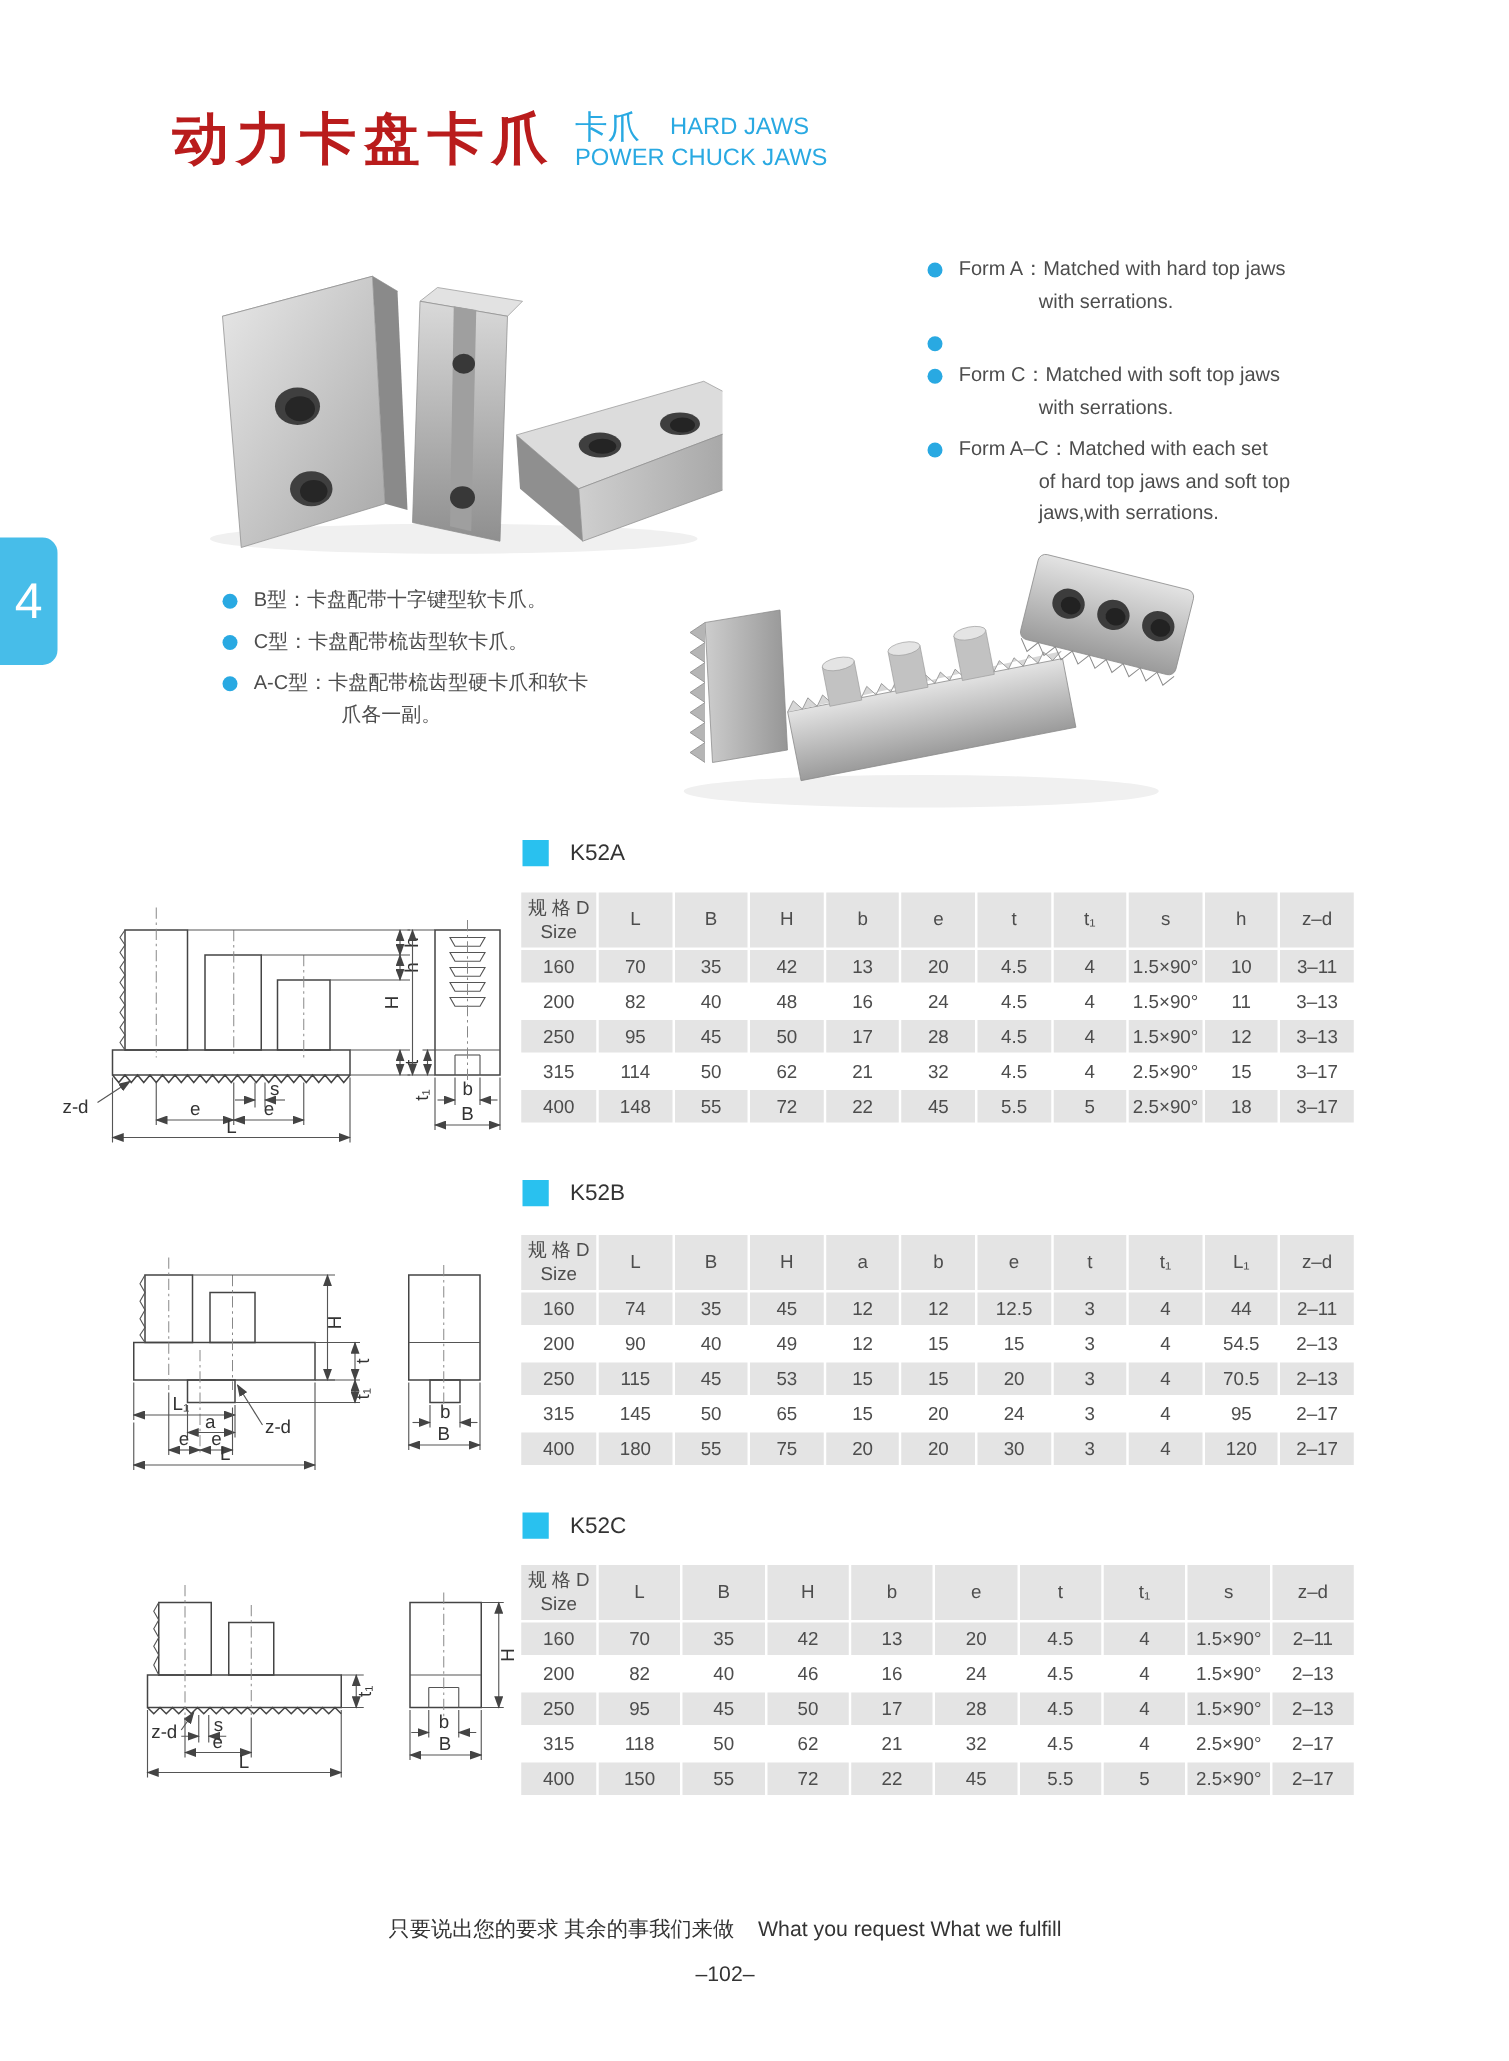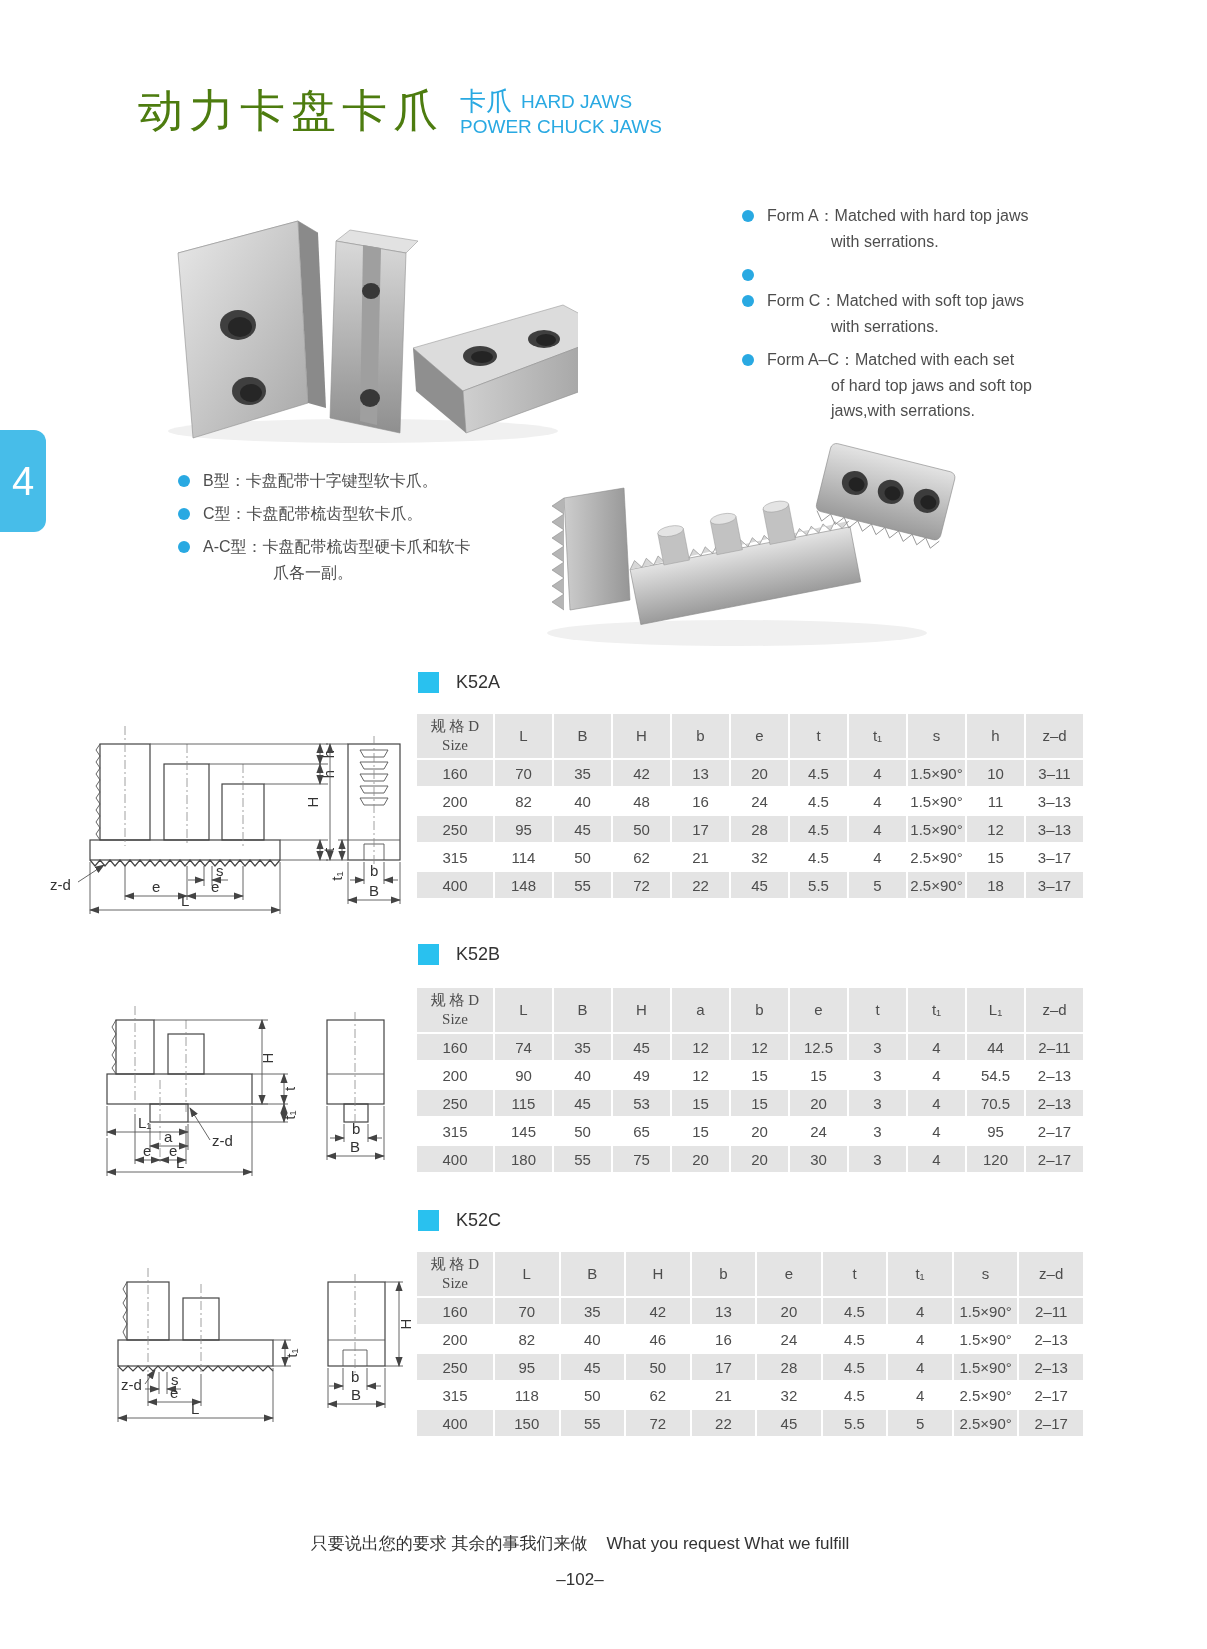--- a/index.html
+++ b/index.html
@@ -6,23 +6,23 @@
   html,body { margin:0; padding:0; background:#ffffff; font-family:"Liberation Sans", sans-serif; }
   .page { position:relative; width:1207px; height:1649px; background:#fff; overflow:hidden; }
 
   
   .side-tab { position:absolute; left:0; top:430px; width:46px; height:102px; background:#47bde9;
     color:#fff; font-size:40px; display:flex; align-items:center; justify-content:center;
     border-radius:0 12px 12px 0; }
 
   
   .title-wrap { position:absolute; left:138px; top:86px; display:flex; gap:16px; }
-  .title-zh { font-size:45px; font-weight:normal; color:#4d7c0f; letter-spacing:6px; line-height:1.1; }
+  .title-zh { font-size:45px; font-weight:bold; color:#b91c1c; letter-spacing:6px; line-height:1.1; }
   .sub { margin-top:2px; color:#29a9e2; }
-  .sub-row1 { display:flex; align-items:flex-end; gap:9px; }
+  .sub-row1 { display:flex; align-items:flex-end; gap:24px; }
   .sub-zh { font-size:26px; line-height:1; }
   .sub-en { font-size:19px; line-height:1.2; }
   .sub-en2 { font-size:19px; line-height:1.4; }
 
   .photo { position:absolute; }
 
   
   .blist { position:absolute; font-size:16px; color:#4d4d4d; }
   .bitem { display:flex; margin-bottom:7px; line-height:1.62; }
   .dot { flex:0 0 12px; width:12px; height:12px; border-radius:50%; background:#29a9e2; margin:7px 13px 0 0; }
@@ -32,21 +32,21 @@
   
   .sec { position:absolute; left:418px; display:flex; align-items:center; gap:17px; }
   .sq { width:21px; height:21px; background:#29c1ef; }
   .sec-title { font-size:18px; color:#333; }
 
   
   .jaw-table { position:absolute; left:415px; width:670px; border-collapse:separate; border-spacing:2px;
     table-layout:fixed; font-size:15px; color:#4d4d4d; }
   .jaw-table th { background:#e4e4e4; font-weight:normal; height:44px; white-space:pre-line;
     line-height:1.3; padding:0; text-align:center; }
-  .jaw-table th.first { width:76px;font-family:Liberation Serif, serif; }
+  .jaw-table th.first { width:60px; }
   .jaw-table td { height:26px; text-align:center; padding:0; }
   .jaw-table tbody tr:nth-child(odd) td { background:#e4e4e4; }
   .jaw-table tbody tr:nth-child(even) td { background:#fff; }
 
   
   .diagram { position:absolute; }
   .diagram text { font-size:15px; fill:#333; }
   .outline { fill:none; stroke:#444; stroke-width:1.2; }
   .thin { fill:none; stroke:#555; stroke-width:0.9; }
   .cline { fill:none; stroke:#888; stroke-width:0.8; stroke-dasharray:9 3 2 3; }

